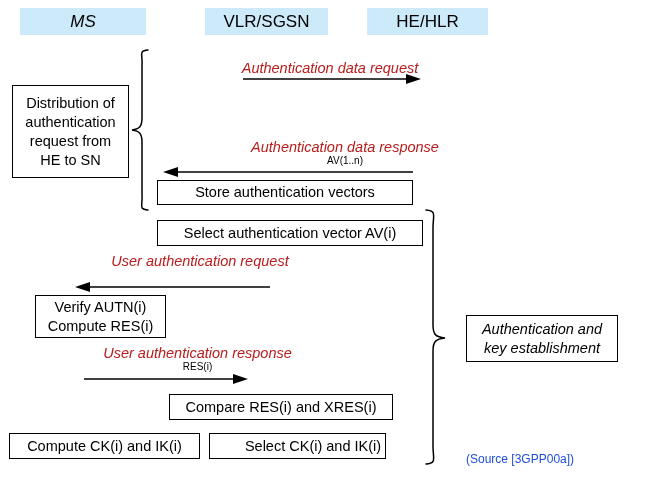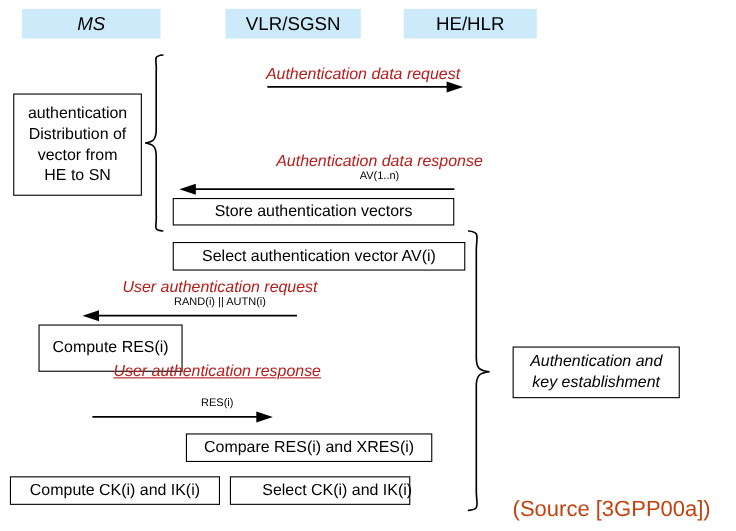--- a/index.html
+++ b/index.html
@@ -66,22 +66,22 @@
     overflow: visible;
   }
   
   .brace-svg {
     position: absolute;
     overflow: visible;
   }
   
   .source-note {
     position: absolute;
-    font-size: 20px;
-    color: #c2410c;
+    font-size: 12px;
+    color: #1d4ed8;
     white-space: nowrap;
   }
 </style>
 </head>
 <body>
 
 <div id="canvas">
 
   <div class="col-header" style="left:20px; top:8px; width:126px;font-style:italic;">MS</div>
 
@@ -91,23 +91,23 @@
 
   <svg class="brace-svg" style="left:130px; top:48px;" width="22" height="164" viewBox="0 0 22 164">
     <path d="M18 2 C8 3 13 6 12 18 L12 70 C12 79 9 81 2 82 C9 83 12 85 12 94 L12 146 C13 158 8 161 18 162" fill="none" stroke="#000000" stroke-width="1.5" stroke-linecap="round"></path>
   </svg>
 
   <svg class="brace-svg" style="left:424px; top:208px;" width="24" height="258" viewBox="0 0 24 258">
     <path d="M2 2 C13 3 9 7 9 20 L9 117 C9 127 12 129 21 130 C12 131 9 133 9 143 L9 238 C9 251 13 255 2 256" fill="none" stroke="#000000" stroke-width="1.5" stroke-linecap="round"></path>
   </svg>
 
   <div class="pbox" style="left:12px; top:85px; width:117px; height:93px;">
+    <span class="ln">Distribution of</span>
     <span class="ln">authentication</span>
-    <span class="ln">Distribution of</span>
-    <span class="ln">vector from</span>
+    <span class="ln">request from</span>
     <span class="ln">HE to SN</span>
   </div>
 
   <div class="pbox" style="left:466px; top:315px; width:152px; height:47px;font-style:italic;">
     <span class="ln">Authentication and</span>
     <span class="ln">key establishment</span>
   </div>
 
   <div class="msg-label" style="left:230px; top:60px; width:200px;">Authentication data request</div>
   <svg class="arrow-svg" style="left:243px; top:70px;" width="180" height="18" viewBox="0 0 180 18">
@@ -125,44 +125,44 @@
 
   <div class="pbox" style="left:157px; top:180px; width:256px; height:25px;">
     <span class="ln">Store authentication vectors</span>
   </div>
 
   <div class="pbox" style="left:157px; top:220px; width:266px; height:26px;">
     <span class="ln">Select authentication vector AV(i)</span>
   </div>
 
   <div class="msg-label" style="left:95px; top:253px; width:210px;">User authentication request</div>
-  <div class="msg-sub" style="left:95px; top:269px; width:210px;">RAND(i) || AUTN(i)</div>
   <svg class="arrow-svg" style="left:75px; top:278px;" width="195" height="18" viewBox="0 0 195 18">
     <line x1="12" y1="9" x2="195" y2="9" stroke="#000000" stroke-width="1.6"></line>
     <polygon points="0,9 15,4 15,14" fill="#000000"></polygon>
   </svg>
 
   <div class="pbox" style="left:35px; top:295px; width:131px; height:43px;">
+    <span class="ln">Verify AUTN(i)</span>
     <span class="ln">Compute RES(i)</span>
   </div>
 
-  <div class="msg-label" style="left:85px; top:330px; width:225px;text-decoration:underline;">User authentication response</div>
+  <div class="msg-label" style="left:85px; top:345px; width:225px;">User authentication response</div>
   <div class="msg-sub" style="left:85px; top:361px; width:225px;">RES(i)</div>
   <svg class="arrow-svg" style="left:84px; top:370px;" width="166" height="18" viewBox="0 0 166 18">
     <line x1="0" y1="9" x2="152" y2="9" stroke="#000000" stroke-width="1.6"></line>
     <polygon points="164,9 149,4 149,14" fill="#000000"></polygon>
   </svg>
 
   <div class="pbox" style="left:169px; top:394px; width:224px; height:26px;">
     <span class="ln">Compare RES(i) and XRES(i)</span>
   </div>
 
   <div class="pbox" style="left:9px; top:433px; width:191px; height:26px;">
     <span class="ln">Compute CK(i) and IK(i)</span>
   </div>
 
-  <div class="pbox" style="left:209px; top:433px; width:164px; height:26px;padding-left:31px;">
+  <div class="pbox" style="left:209px; top:433px; width:177px; height:26px;padding-left:31px;">
     <span class="ln">Select CK(i) and IK(i)</span>
   </div>
 
   <div class="source-note" style="left:466px; top:452px;">(Source [3GPP00a])</div>
 
 </div>
 
 </body></html>

